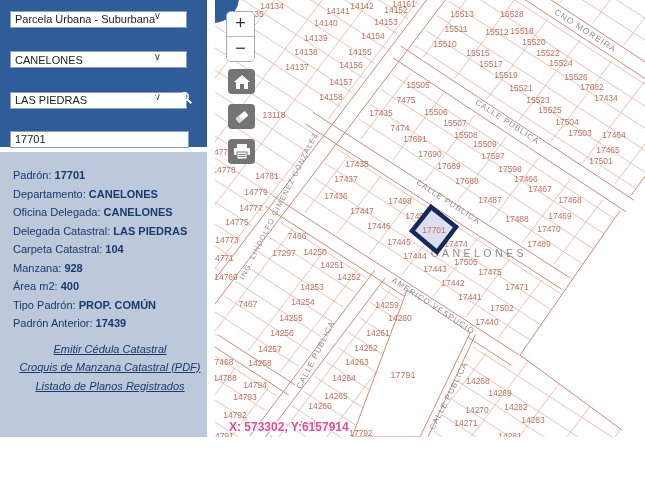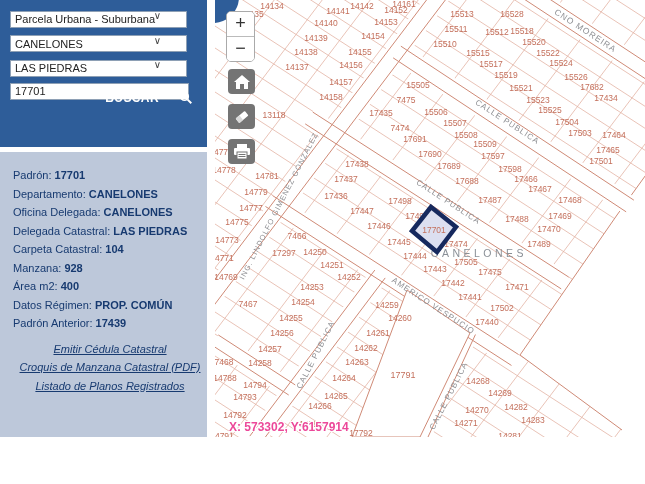--- a/index.html
+++ b/index.html
@@ -1,20 +1,20 @@
 <!DOCTYPE html>
 <html><head>
 <meta charset="utf-8">
 <style>
   html,body{margin:0;padding:0;background:#fff;}
   #stage{position:relative;width:645px;height:484px;overflow:hidden;background:#fff;
          font-family:"Liberation Sans",sans-serif;}
   
   #search-panel{position:absolute;left:0;top:0;width:207px;height:147px;background:#2e5d99;}
-  .selwrap{position:relative;margin:0 0 6px 10px;width:155px;}
+  .selwrap{position:relative;margin:0 0 22px 10px;width:155px;}
   .selwrap select{width:177px;height:17px;border:1px solid #8ea0b5;background:#fff;
       font-family:"Liberation Sans",sans-serif;font-size:11px;color:#222;
       -webkit-appearance:none;appearance:none;padding:0 16px 0 4px;border-radius:0;}
   .chev{position:absolute;right:4px;top:1px;font-size:10px;color:#444;pointer-events:none;}
   #search-panel .pad-top{height:9px;}
   #padron-input{display:block;margin:0 0 4px 10px;width:169px;height:15px;border:1px solid #8ea0b5;
       font-family:"Liberation Sans",sans-serif;font-size:11px;color:#222;padding:0 4px;}
   #buscar-btn{position:absolute;right:14px;top:91px;color:#fff;font-weight:bold;font-size:12px;
       letter-spacing:.4px;cursor:pointer;display:flex;align-items:center;gap:20px;}
   #info-panel{position:absolute;left:0;top:152px;width:207px;height:285px;background:#bdc8da;
@@ -71,21 +71,21 @@
 
   <div id="info-panel">
     <div id="info-fields">
         <div class="field"><span>Padrón: </span><span class="val">17701</span></div>
         <div class="field"><span>Departamento: </span><span class="val">CANELONES</span></div>
         <div class="field"><span>Oficina Delegada: </span><span class="val">CANELONES</span></div>
         <div class="field"><span>Delegada Catastral: </span><span class="val">LAS PIEDRAS</span></div>
         <div class="field"><span>Carpeta Catastral: </span><span class="val">104</span></div>
         <div class="field"><span>Manzana: </span><span class="val">928</span></div>
         <div class="field"><span>Área m2: </span><span class="val">400</span></div>
-        <div class="field"><span>Datos Régimen: </span><span class="val">PROP. COMÚN</span></div>
+        <div class="field"><span>Tipo Padrón: </span><span class="val">PROP. COMÚN</span></div>
         <div class="field"><span>Padrón Anterior: </span><span class="val">17439</span></div>
       </div>
     <div id="info-links">
         <a class="ilink">Emitir Cédula Catastral</a>
         <a class="ilink">Croquis de Manzana Catastral (PDF)</a>
         <a class="ilink">Listado de Planos Registrados</a>
       </div>
   </div>
 
   <div id="map-wrap">

